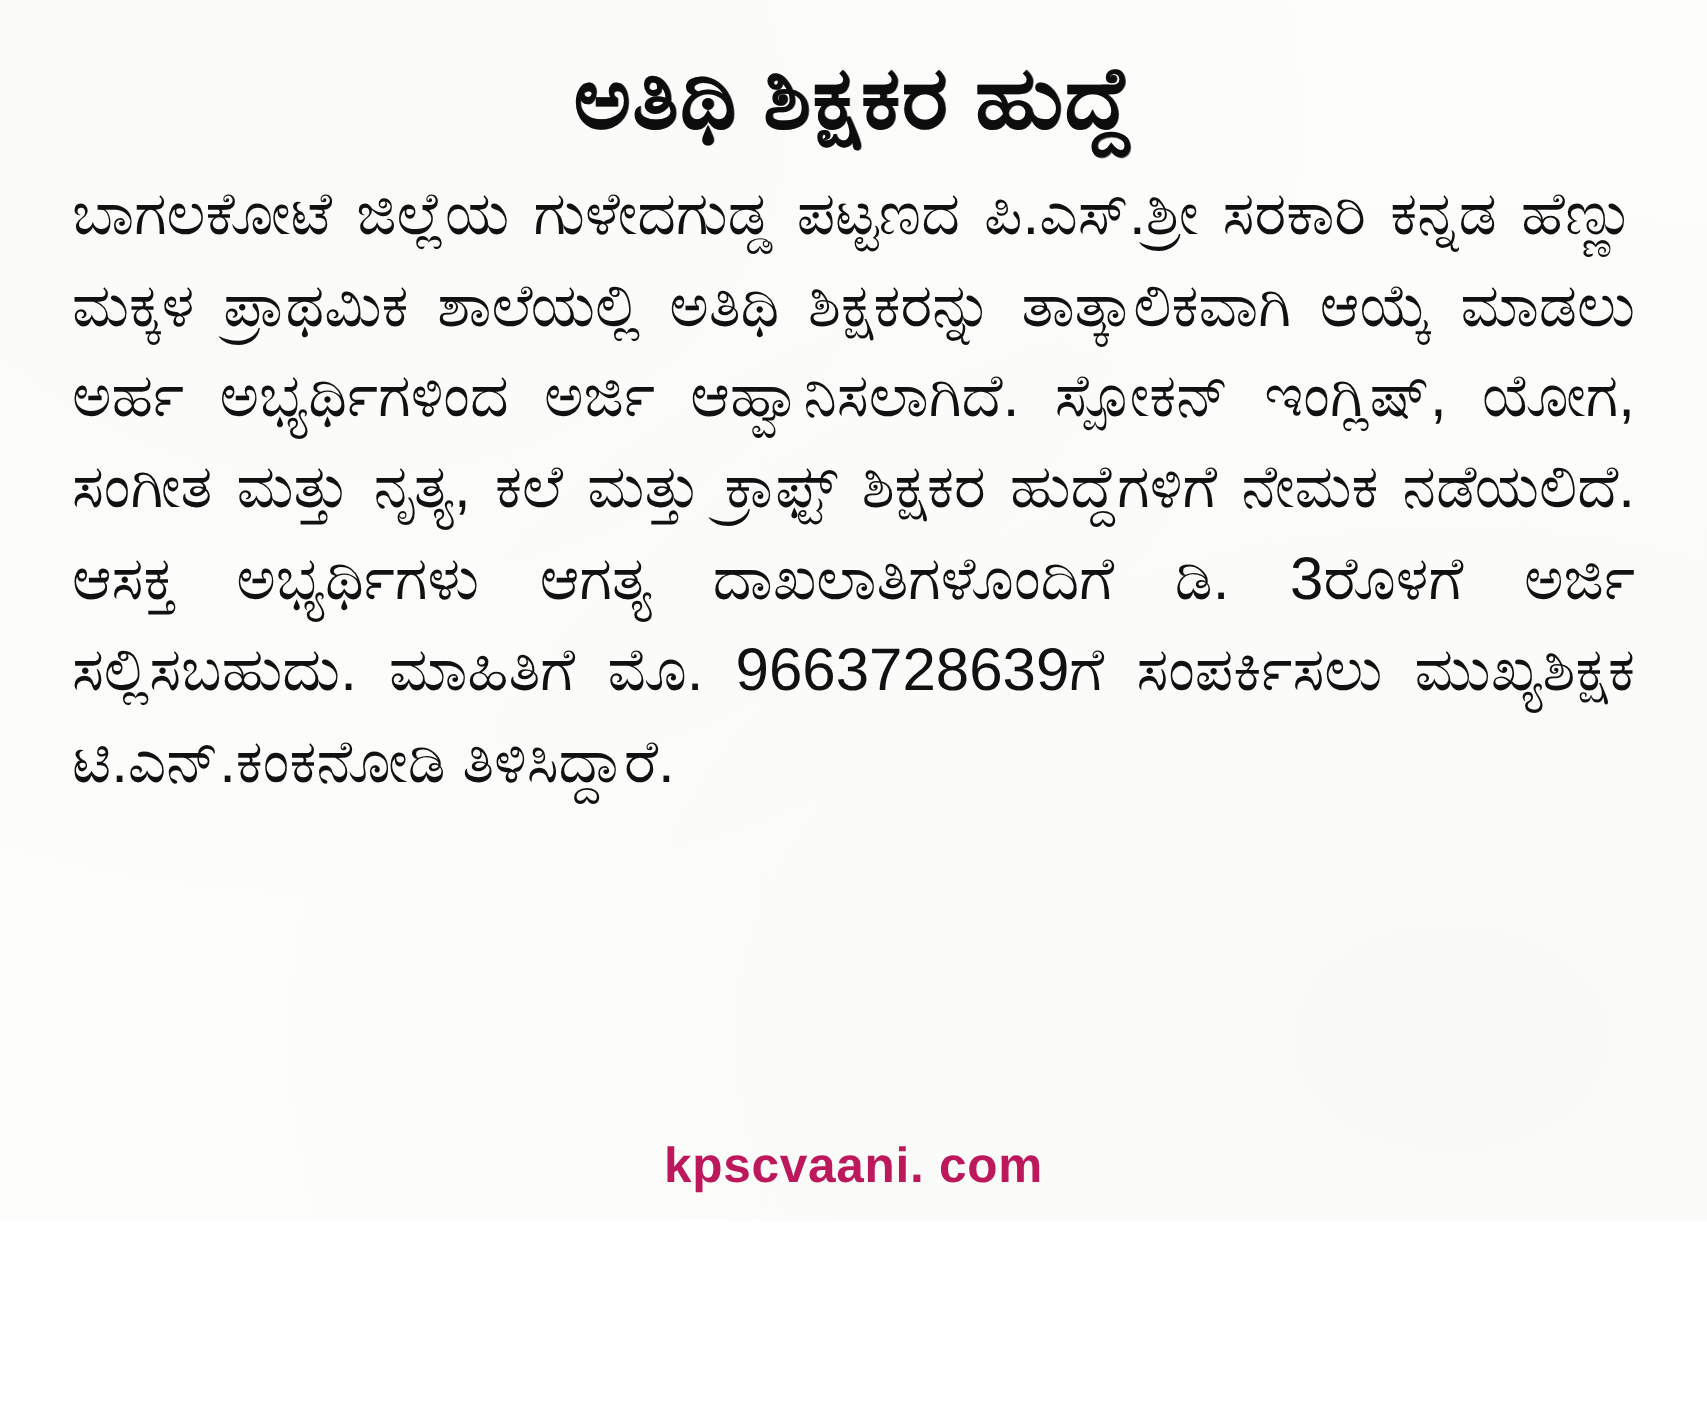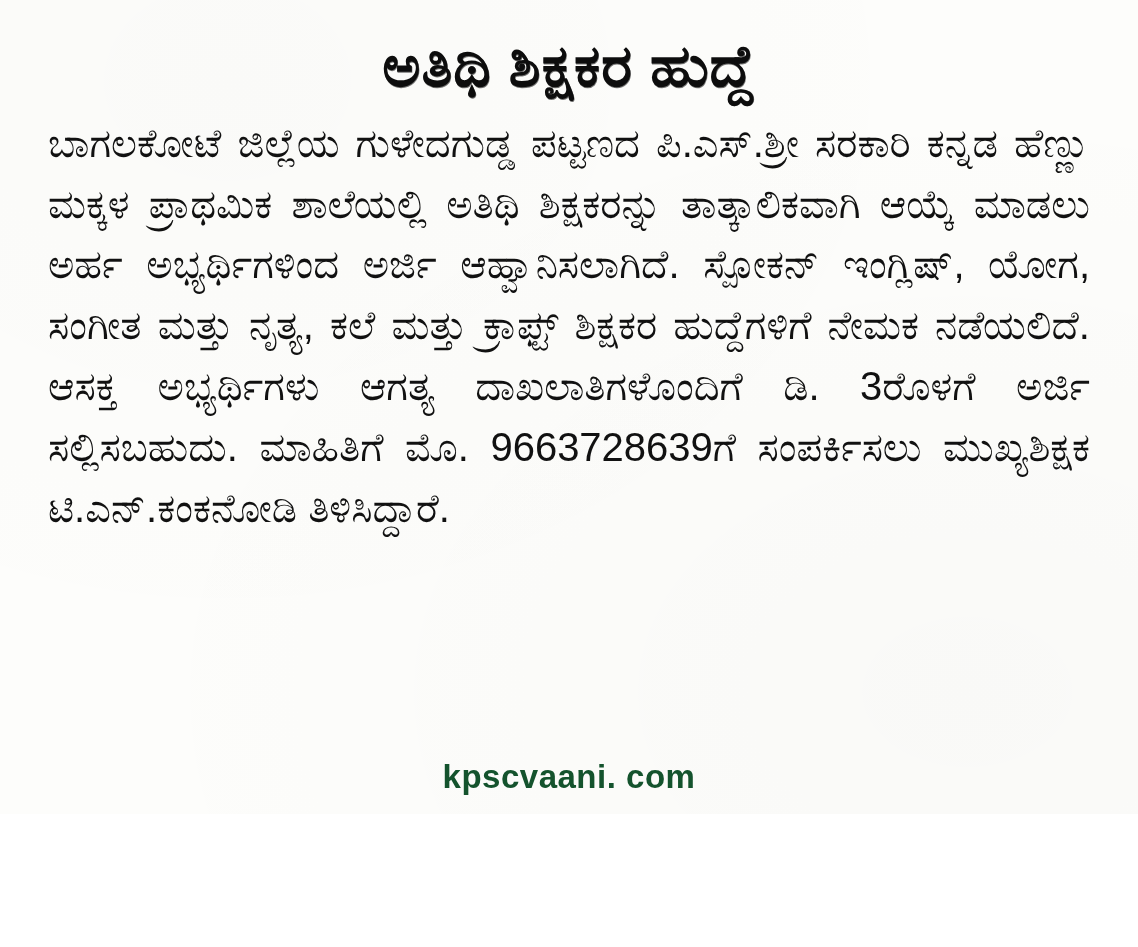--- a/index.html
+++ b/index.html
@@ -68,21 +68,21 @@
   }
   .watermark {
     position: absolute;
     left: 0;
     right: 0;
     bottom: 18px;
     text-align: center;
     font-family: "Liberation Sans", sans-serif;
     font-weight: bold;
     font-size: 33px;
-    color: #14532d;
+    color: #be185d;
     letter-spacing: 0.5px;
   }
 </style>
 </head>
 <body>
 
 <div id="page">
   <div class="clipping">
     <h1 class="headline">ಅತಿಥಿ ಶಿಕ್ಷಕರ ಹುದ್ದೆ</h1>
     <div class="body-text">

